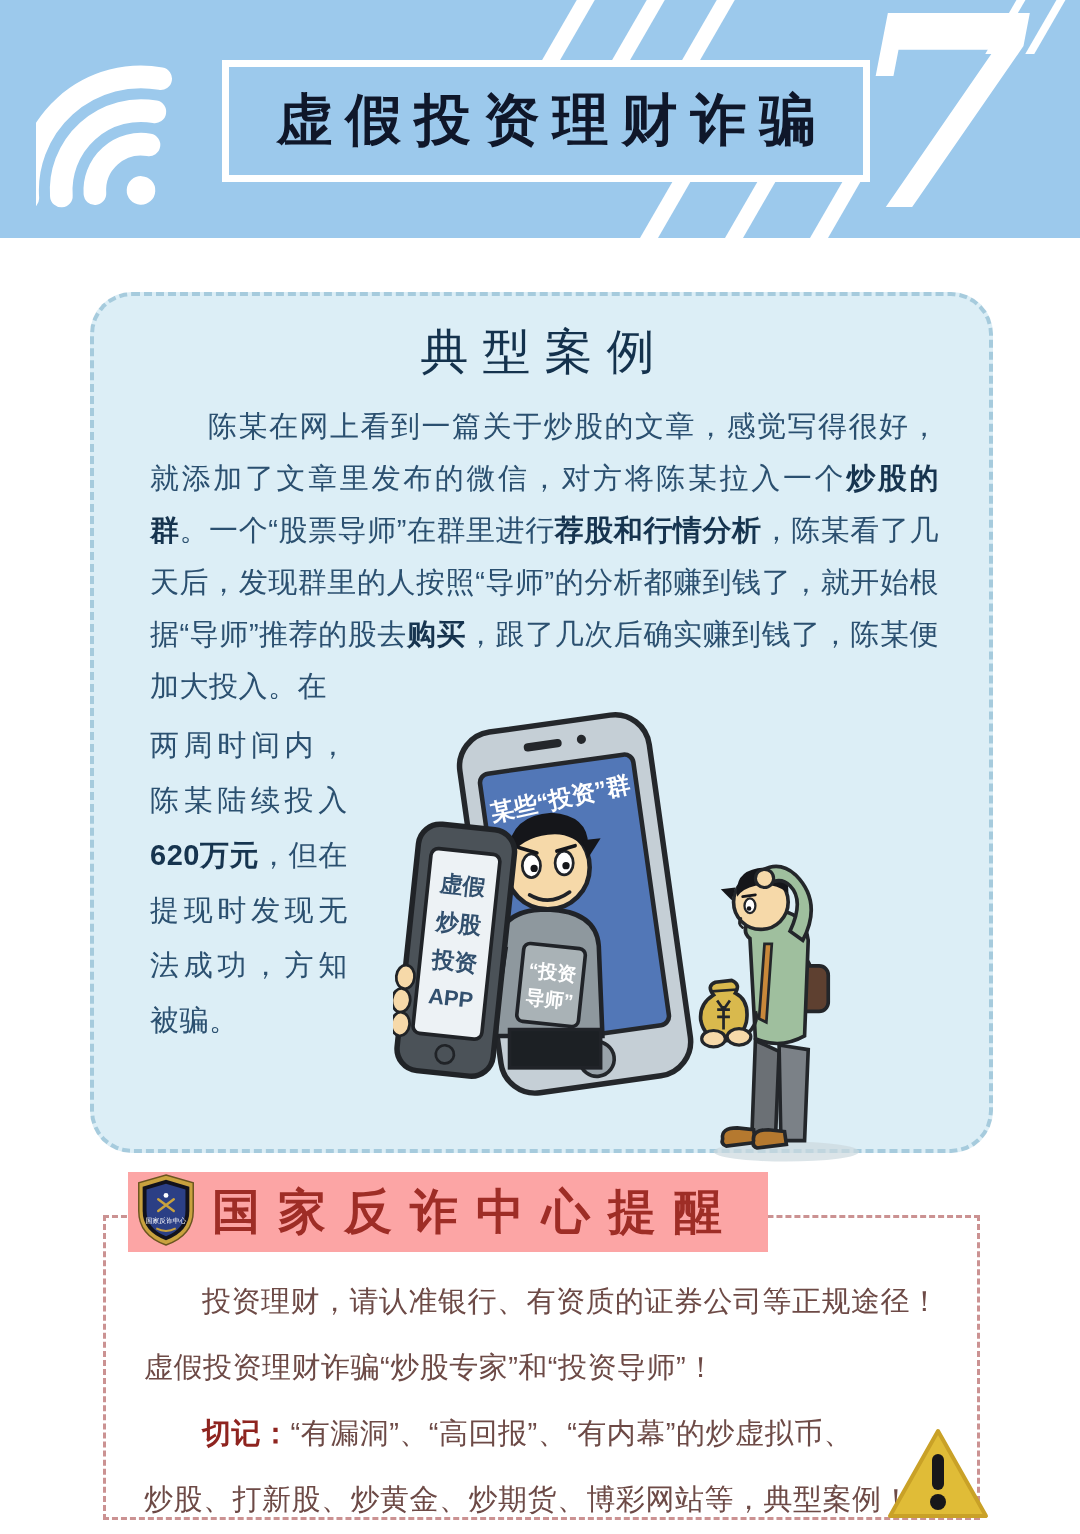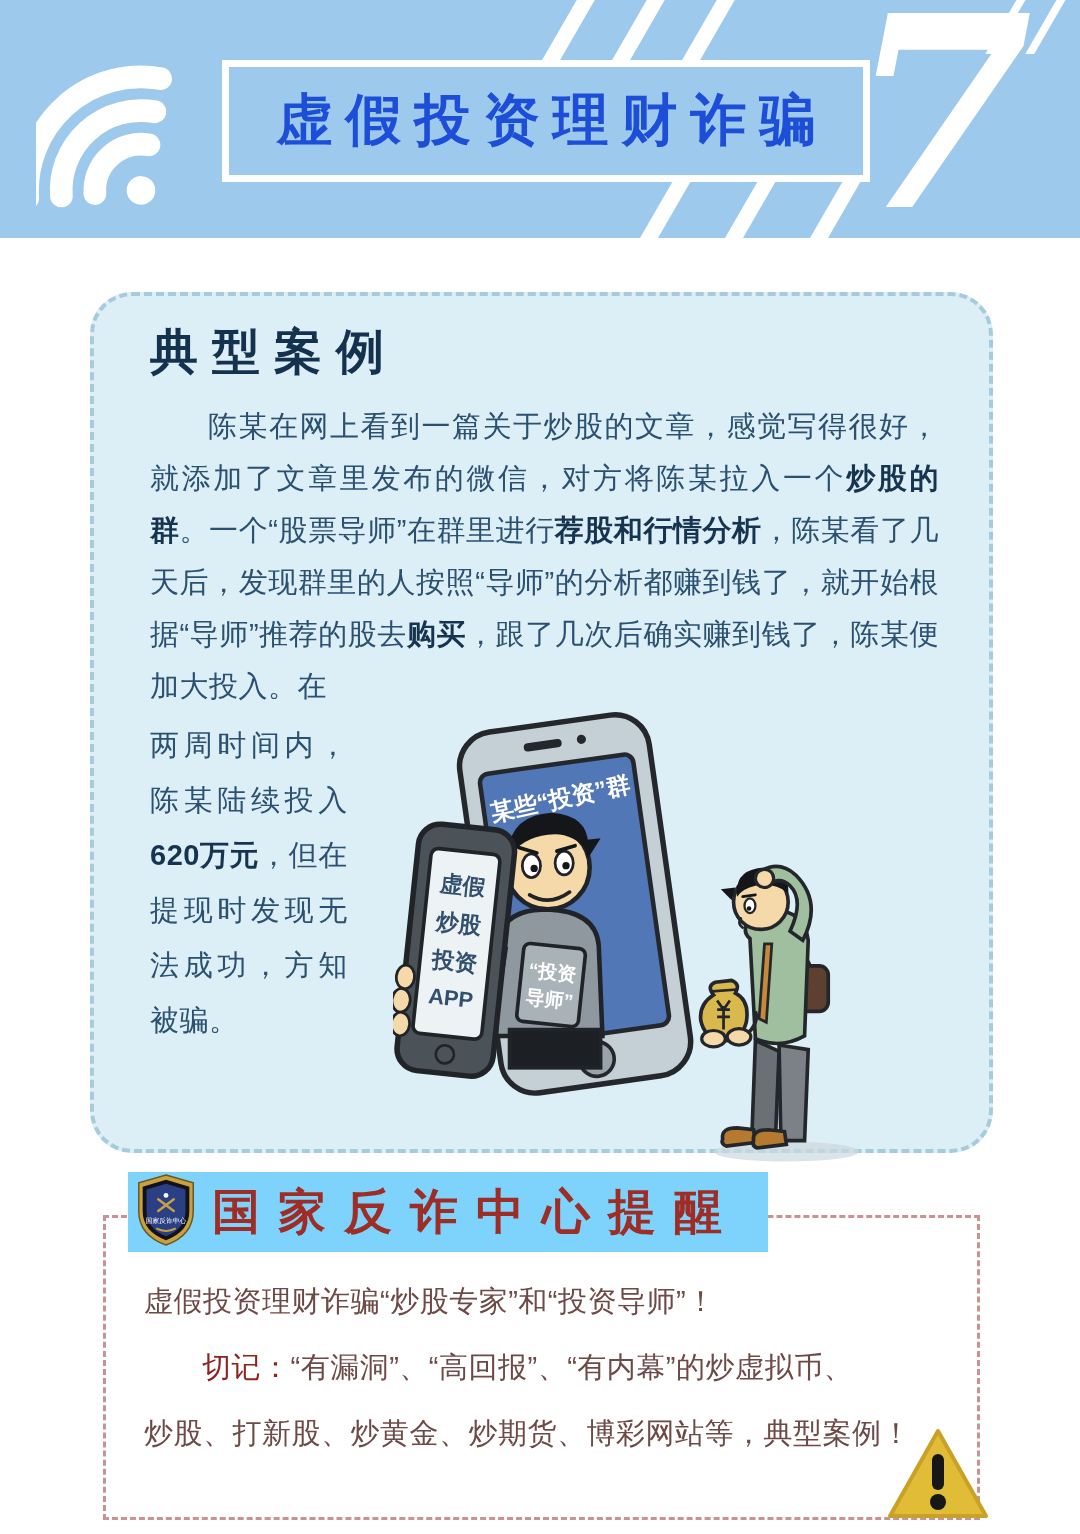--- a/index.html
+++ b/index.html
@@ -3,48 +3,48 @@
 <meta charset="utf-8">
 <style>
   html,body{margin:0;padding:0;}
   body{
     width:1080px;height:1534px;position:relative;background:#ffffff;
     font-family:"Liberation Sans",sans-serif;overflow:hidden;
   }
   
   .header{position:absolute;left:0;top:0;width:1080px;height:238px;background:#9cc9ec;overflow:hidden;}
   .title-box{position:absolute;left:222px;top:60px;width:648px;height:122px;border:7px solid #fff;box-sizing:border-box;display:flex;align-items:center;justify-content:center;z-index:3;}
-  .title-text{color:#1d4ed8;font-size:56px;font-weight:900;letter-spacing:13px;white-space:nowrap;text-indent:13px;}
+  .title-text{color:#0f172a;font-size:56px;font-weight:900;letter-spacing:13px;white-space:nowrap;text-indent:13px;}
   .wifi-wrap{position:absolute;left:36px;top:40px;width:210px;height:200px;z-index:2;}
   .stripe{position:absolute;background:#fff;transform:skewX(-30deg);z-index:1;}
   .s1{left:560px;top:-4px;width:18px;height:66px;}
   .s2{left:630px;top:-4px;width:18px;height:66px;}
   .s3{left:700px;top:-4px;width:18px;height:66px;}
   .s4{left:655px;top:182px;width:18px;height:60px;}
   .s5{left:740px;top:182px;width:18px;height:60px;}
   .s6{left:825px;top:182px;width:18px;height:60px;}
   .s7{left:1002px;top:-4px;width:9px;height:58px;}
   .s8{left:1042px;top:-4px;width:9px;height:58px;}
   .big7{position:absolute;left:848px;top:-26px;width:230px;color:#fff;font-family:"DejaVu Serif",serif;font-style:italic;font-weight:700;font-size:266px;line-height:280px;z-index:2;}
   
   .case-box{position:absolute;left:90px;top:292px;width:903px;height:861px;box-sizing:border-box;
     background:#dceef6;border:4px dashed #a6cbdd;border-radius:42px;padding:24px 50px 0 56px;}
-  .case-heading{margin:0;color:#14324d;font-size:48px;font-weight:700;letter-spacing:14px;}
+  .case-heading{margin:0;color:#14324d;font-size:48px;font-weight:400;letter-spacing:14px;text-align:center;}
   .case-para{margin:16px 0 0 0;color:#2b5070;font-size:29px;line-height:52px;text-align:justify;text-indent:2em;letter-spacing:0.5px;}
   .case-para b,.case-left b{color:#16344f;font-weight:800;}
   .case-row{display:flex;margin-top:6px;gap:45px;}
   .case-left{width:212px;color:#2b5070;font-size:29px;line-height:55px;text-align:justify;letter-spacing:0.5px;}
   .illu{margin-left:auto;margin-top:-14px;}
   
   .reminder-box{position:absolute;left:103px;top:1215px;width:877px;height:305px;box-sizing:border-box;
     border:3px dashed #cb9292;padding:50px 38px 0 38px;}
   .reminder-line{color:#6d4a46;font-size:29px;line-height:66px;white-space:nowrap;letter-spacing:0.5px;}
   .indent{ text-indent:2em;}
-  .reminder-line b{color:#8e241f;font-weight:400;}
-  .reminder-head{position:absolute;left:128px;top:1172px;display:flex;align-items:center;gap:14px;background:#7dd3fc;padding:2px 28px 2px 6px;z-index:2;}
+  .reminder-line b{color:#8e241f;font-weight:700;}
+  .reminder-head{position:absolute;left:128px;top:1172px;display:flex;align-items:center;gap:14px;background:#fca5a5;padding:2px 28px 2px 6px;z-index:2;}
   .reminder-title{color:#9e2d26;font-size:48px;font-weight:900;letter-spacing:18px;white-space:nowrap;}
   .warn-wrap{position:absolute;left:886px;top:1426px;z-index:3;}
 </style>
 </head>
 <body>
 
 <div class="header">
   <div class="wifi-wrap">
     <svg width="210" height="200" viewBox="-25 -5 250 210">
       <g transform="rotate(-42 100 160)" fill="none" stroke="#ffffff" stroke-width="27" stroke-linecap="round">
@@ -181,20 +181,21 @@
       <path d="M24 26 L40 38 M40 26 L24 38" stroke="#c9a23e" stroke-width="2.5" stroke-linecap="round"></path>
       <circle cx="32" cy="22" r="2.5" fill="#ffffff"></circle>
       <text x="32" y="50" text-anchor="middle" font-size="7" fill="#ffffff">国家反诈中心</text>
       <path d="M22 56 Q32 61 42 56" fill="none" stroke="#c9a23e" stroke-width="2"></path>
     </svg>
   </span>
   <span class="reminder-title">国家反诈中心提醒</span>
 </div>
 
 <div class="reminder-box">
+  <div class="reminder-line indent">投资理财，请认准银行、有资质的证券公司等正规途径！</div>
   <div class="reminder-line">虚假投资理财诈骗“炒股专家”和“投资导师”！</div>
   <div class="reminder-line indent"><b>切记：</b>“有漏洞”、“高回报”、“有内幕”的炒虚拟币、</div>
   <div class="reminder-line">炒股、打新股、炒黄金、炒期货、博彩网站等，典型案例！</div>
 </div>
 
 <div class="warn-wrap">
   <svg width="104" height="96" viewBox="0 0 104 96">
     <path d="M52 5 L100 90 L4 90 Z" fill="#e0bc37" stroke="#c9a127" stroke-width="4" stroke-linejoin="round"></path>
     <rect x="46" y="28" width="12" height="36" rx="6" fill="#17171a"></rect>
     <circle cx="52" cy="76" r="8" fill="#17171a"></circle>

